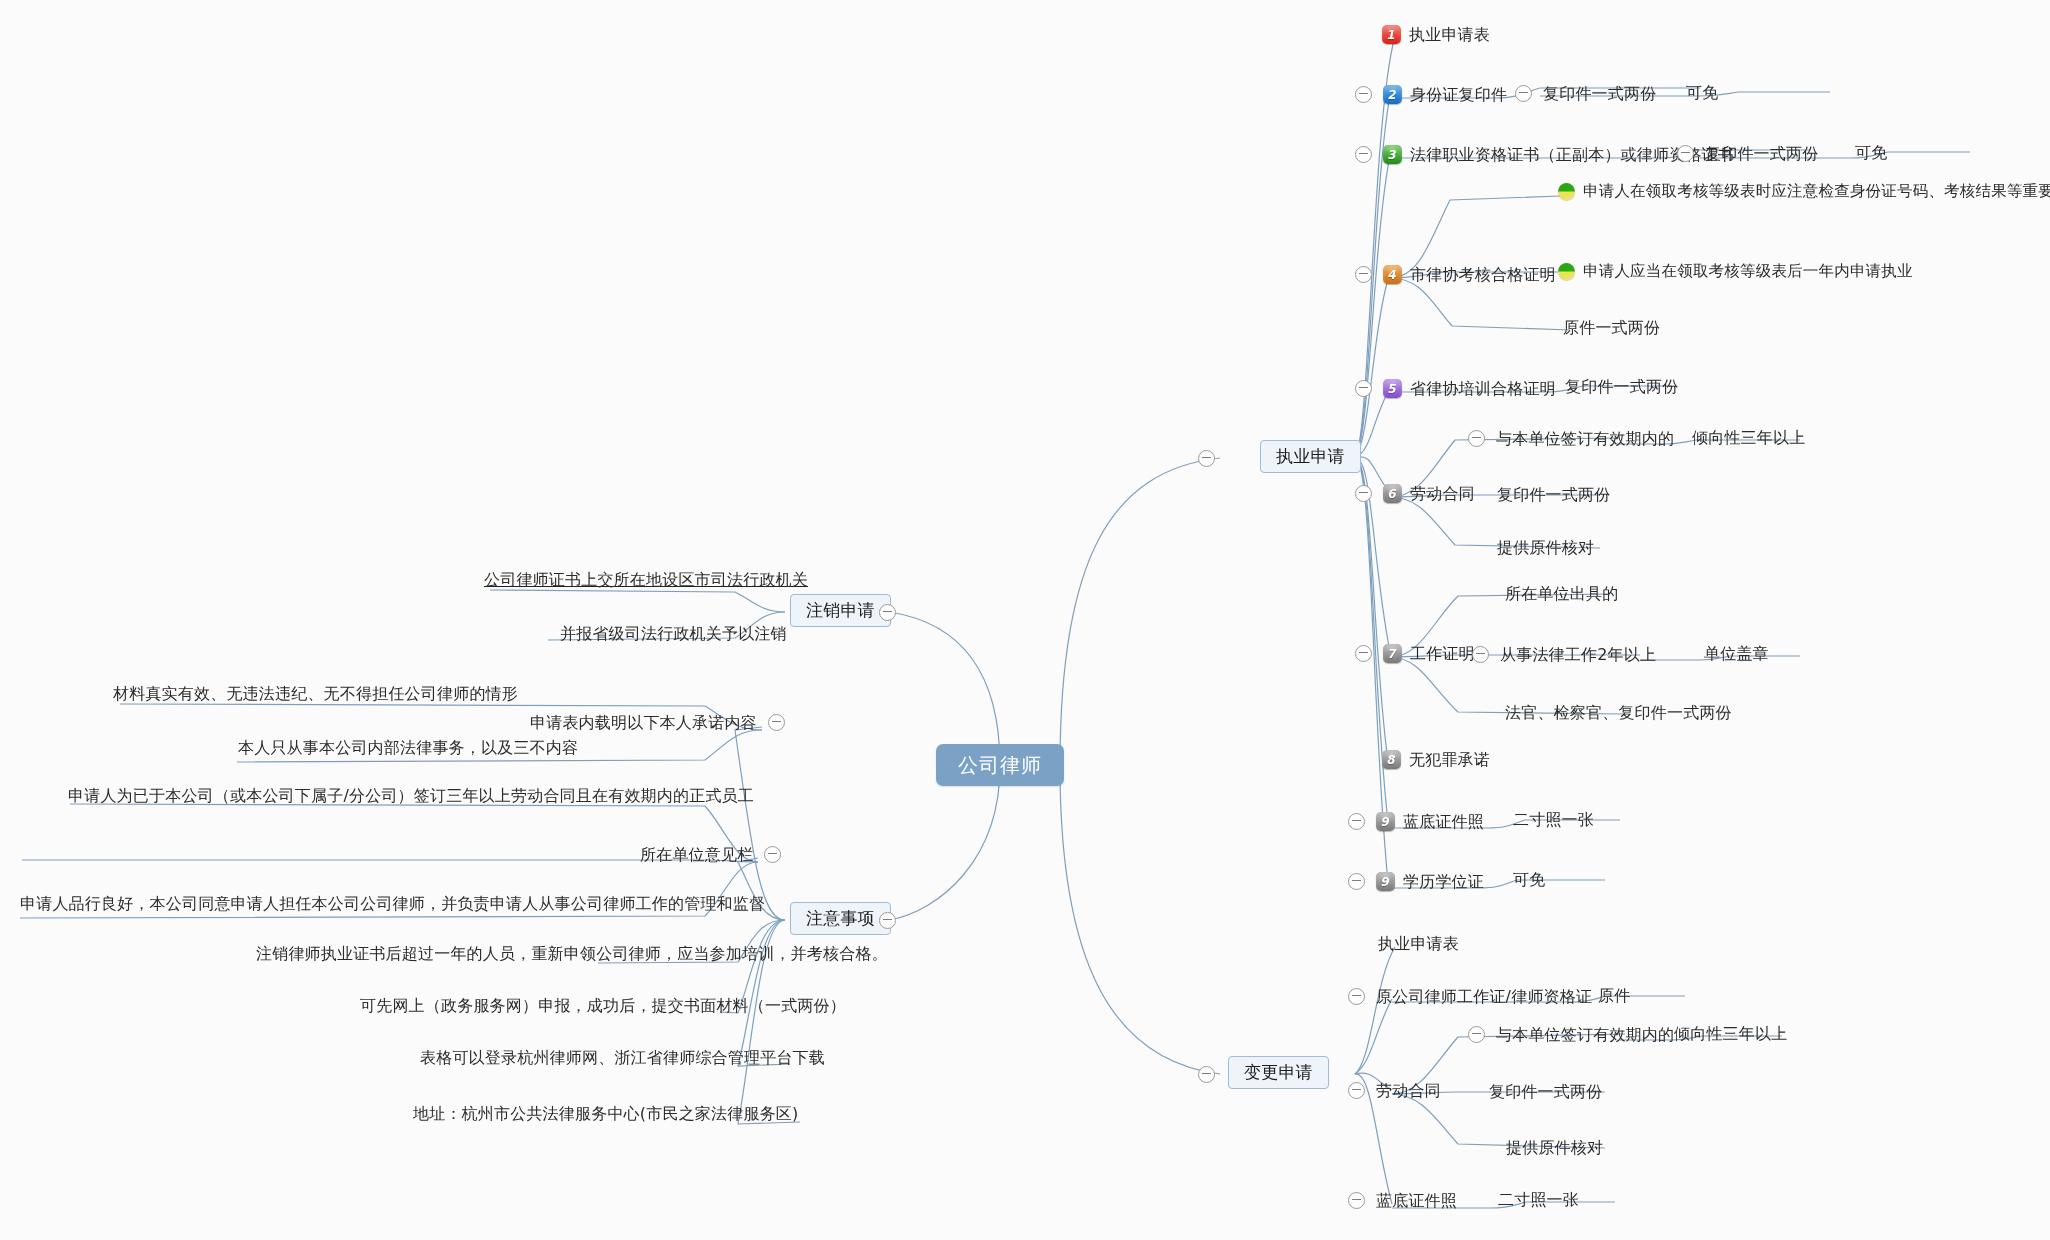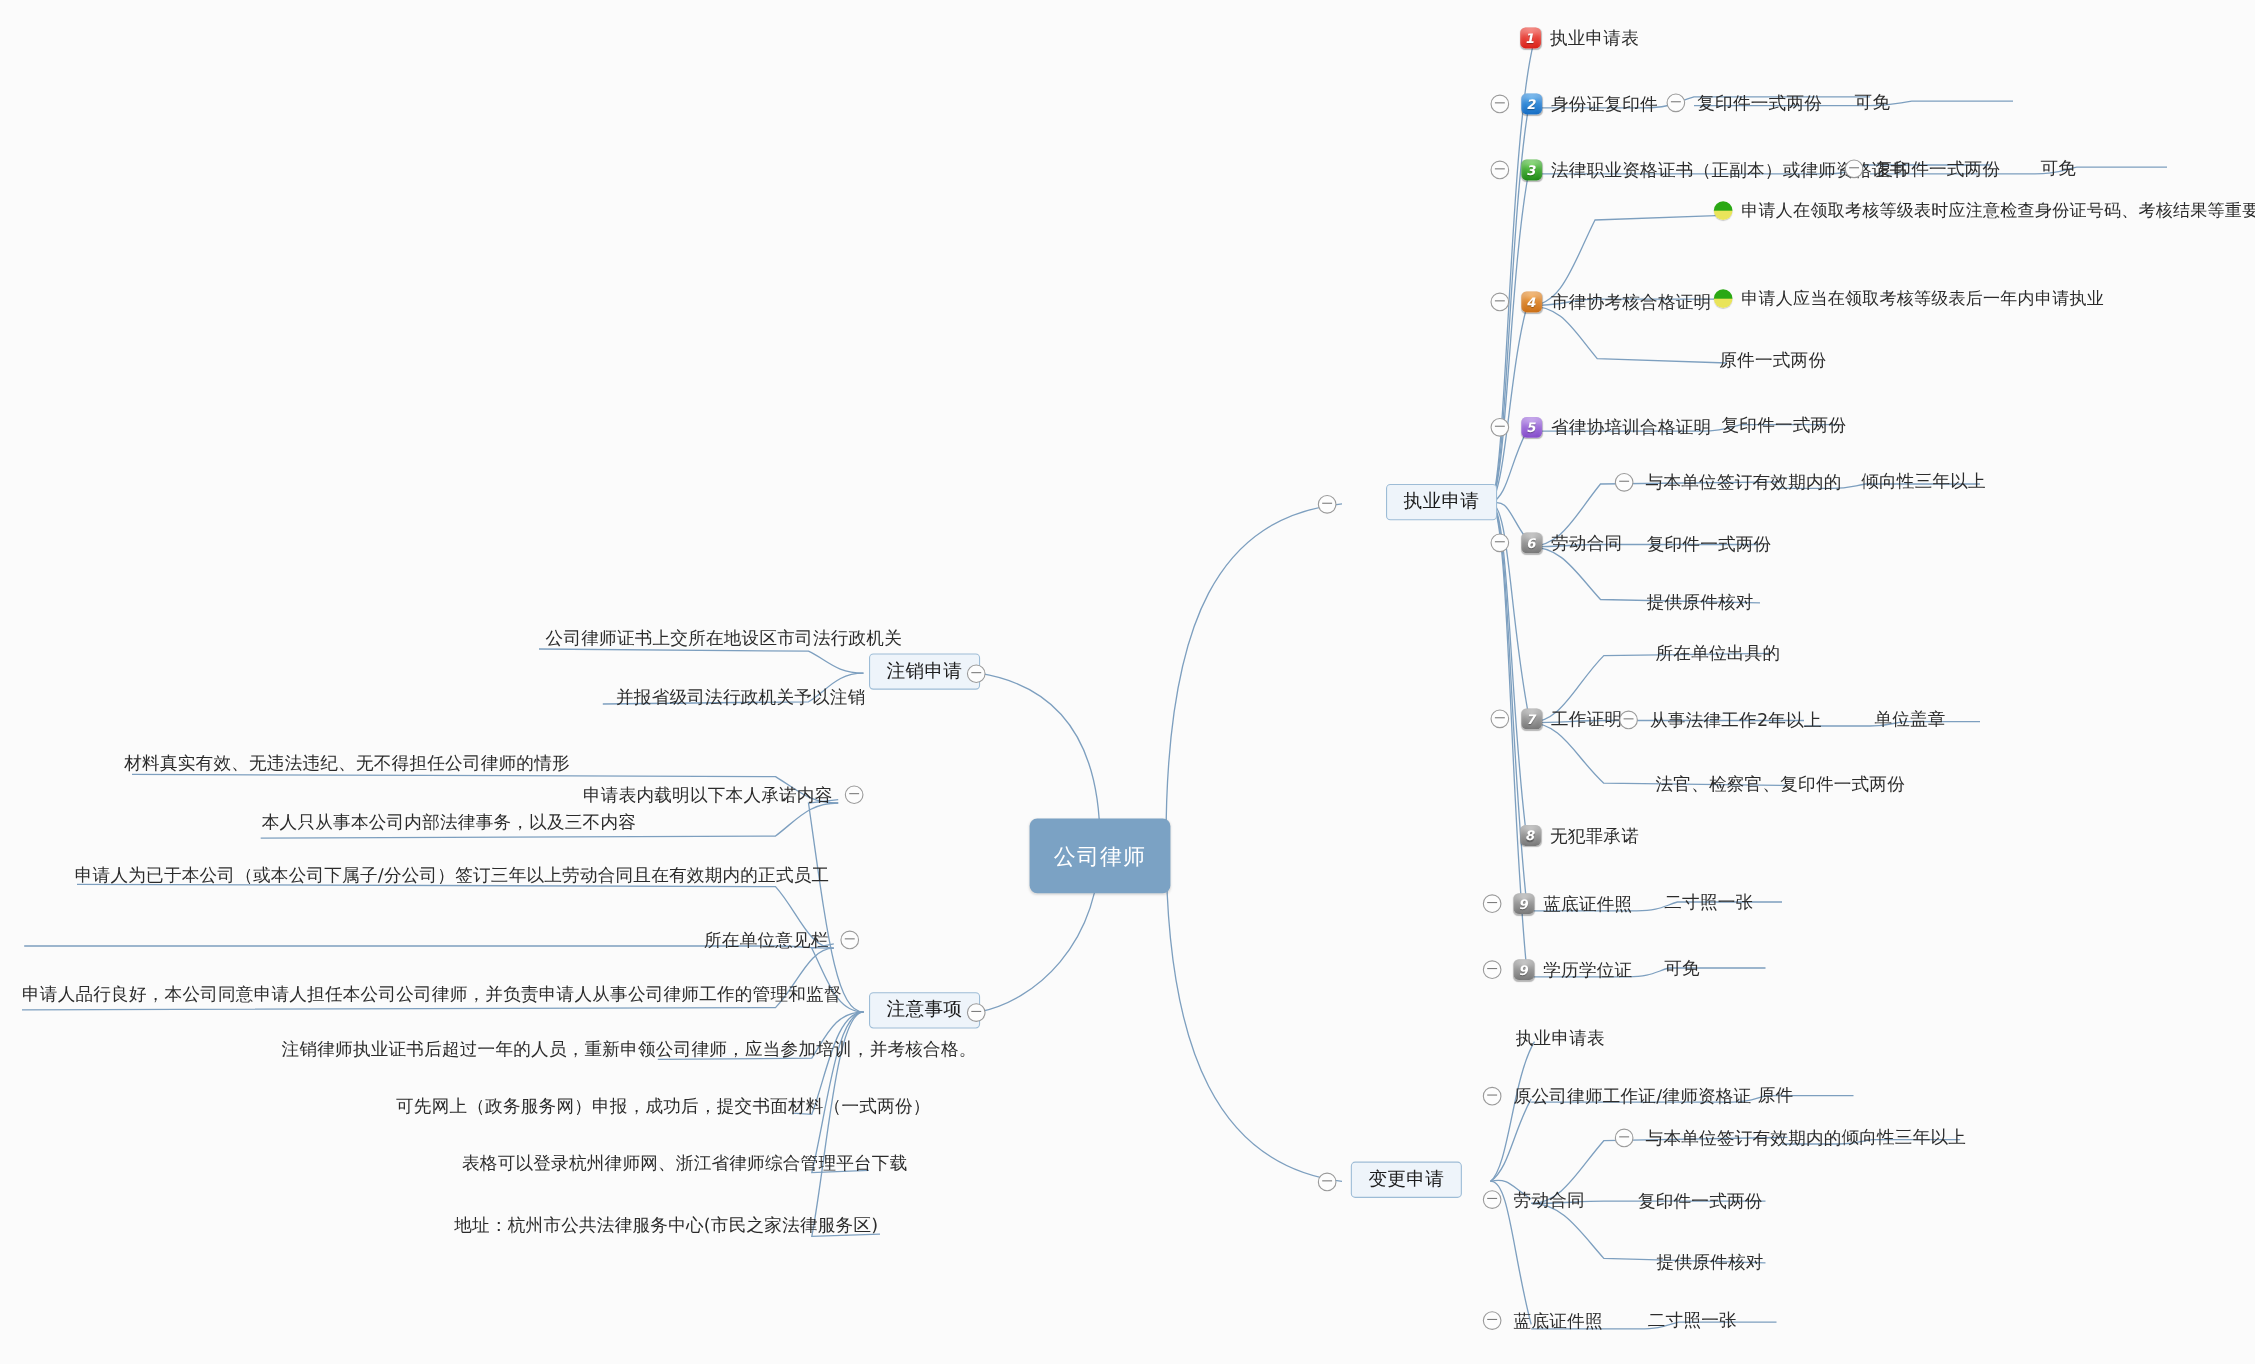--- a/index.html
+++ b/index.html
@@ -38,21 +38,21 @@
   .node .txt {
     font-size: 16.5px;
     letter-spacing: 0.2px;
   }
 
   
   .root {
     background: #7ba2c4;
     color: #ffffff;
     border-radius: 7px;
-    padding: 24px 22px;
+    padding: 11px 22px;
     box-shadow: 0 1px 2px rgba(0,0,0,.13);
   }
   .root .txt {
     font-size: 20px;
     color: #ffffff;
     letter-spacing: 1px;
   }
 
   
   .lvl1 {
@@ -378,21 +378,21 @@
   <div class="node plain" style="left:1498px; top:1192px;">
     <span class="txt">二寸照一张</span>
   </div>
 
   <div class="node lvl1" style="left:790px; top:594px;">
     <span class="txt">注销申请</span>
   </div>
   <div class="node" style="left:879px; top:604px;">
     <span class="toggle"></span>
   </div>
-  <div class="node plain" style="left:496px; top:572px;">
+  <div class="node plain" style="left:484px; top:572px;text-decoration:underline;">
     <span class="txt">公司律师证书上交所在地设区市司法行政机关</span>
   </div>
   <div class="node plain" style="left:560px; top:626px;">
     <span class="txt">并报省级司法行政机关予以注销</span>
   </div>
 
   <div class="node lvl1" style="left:790px; top:902px;">
     <span class="txt">注意事项</span>
   </div>
   <div class="node" style="left:879px; top:912px;">

